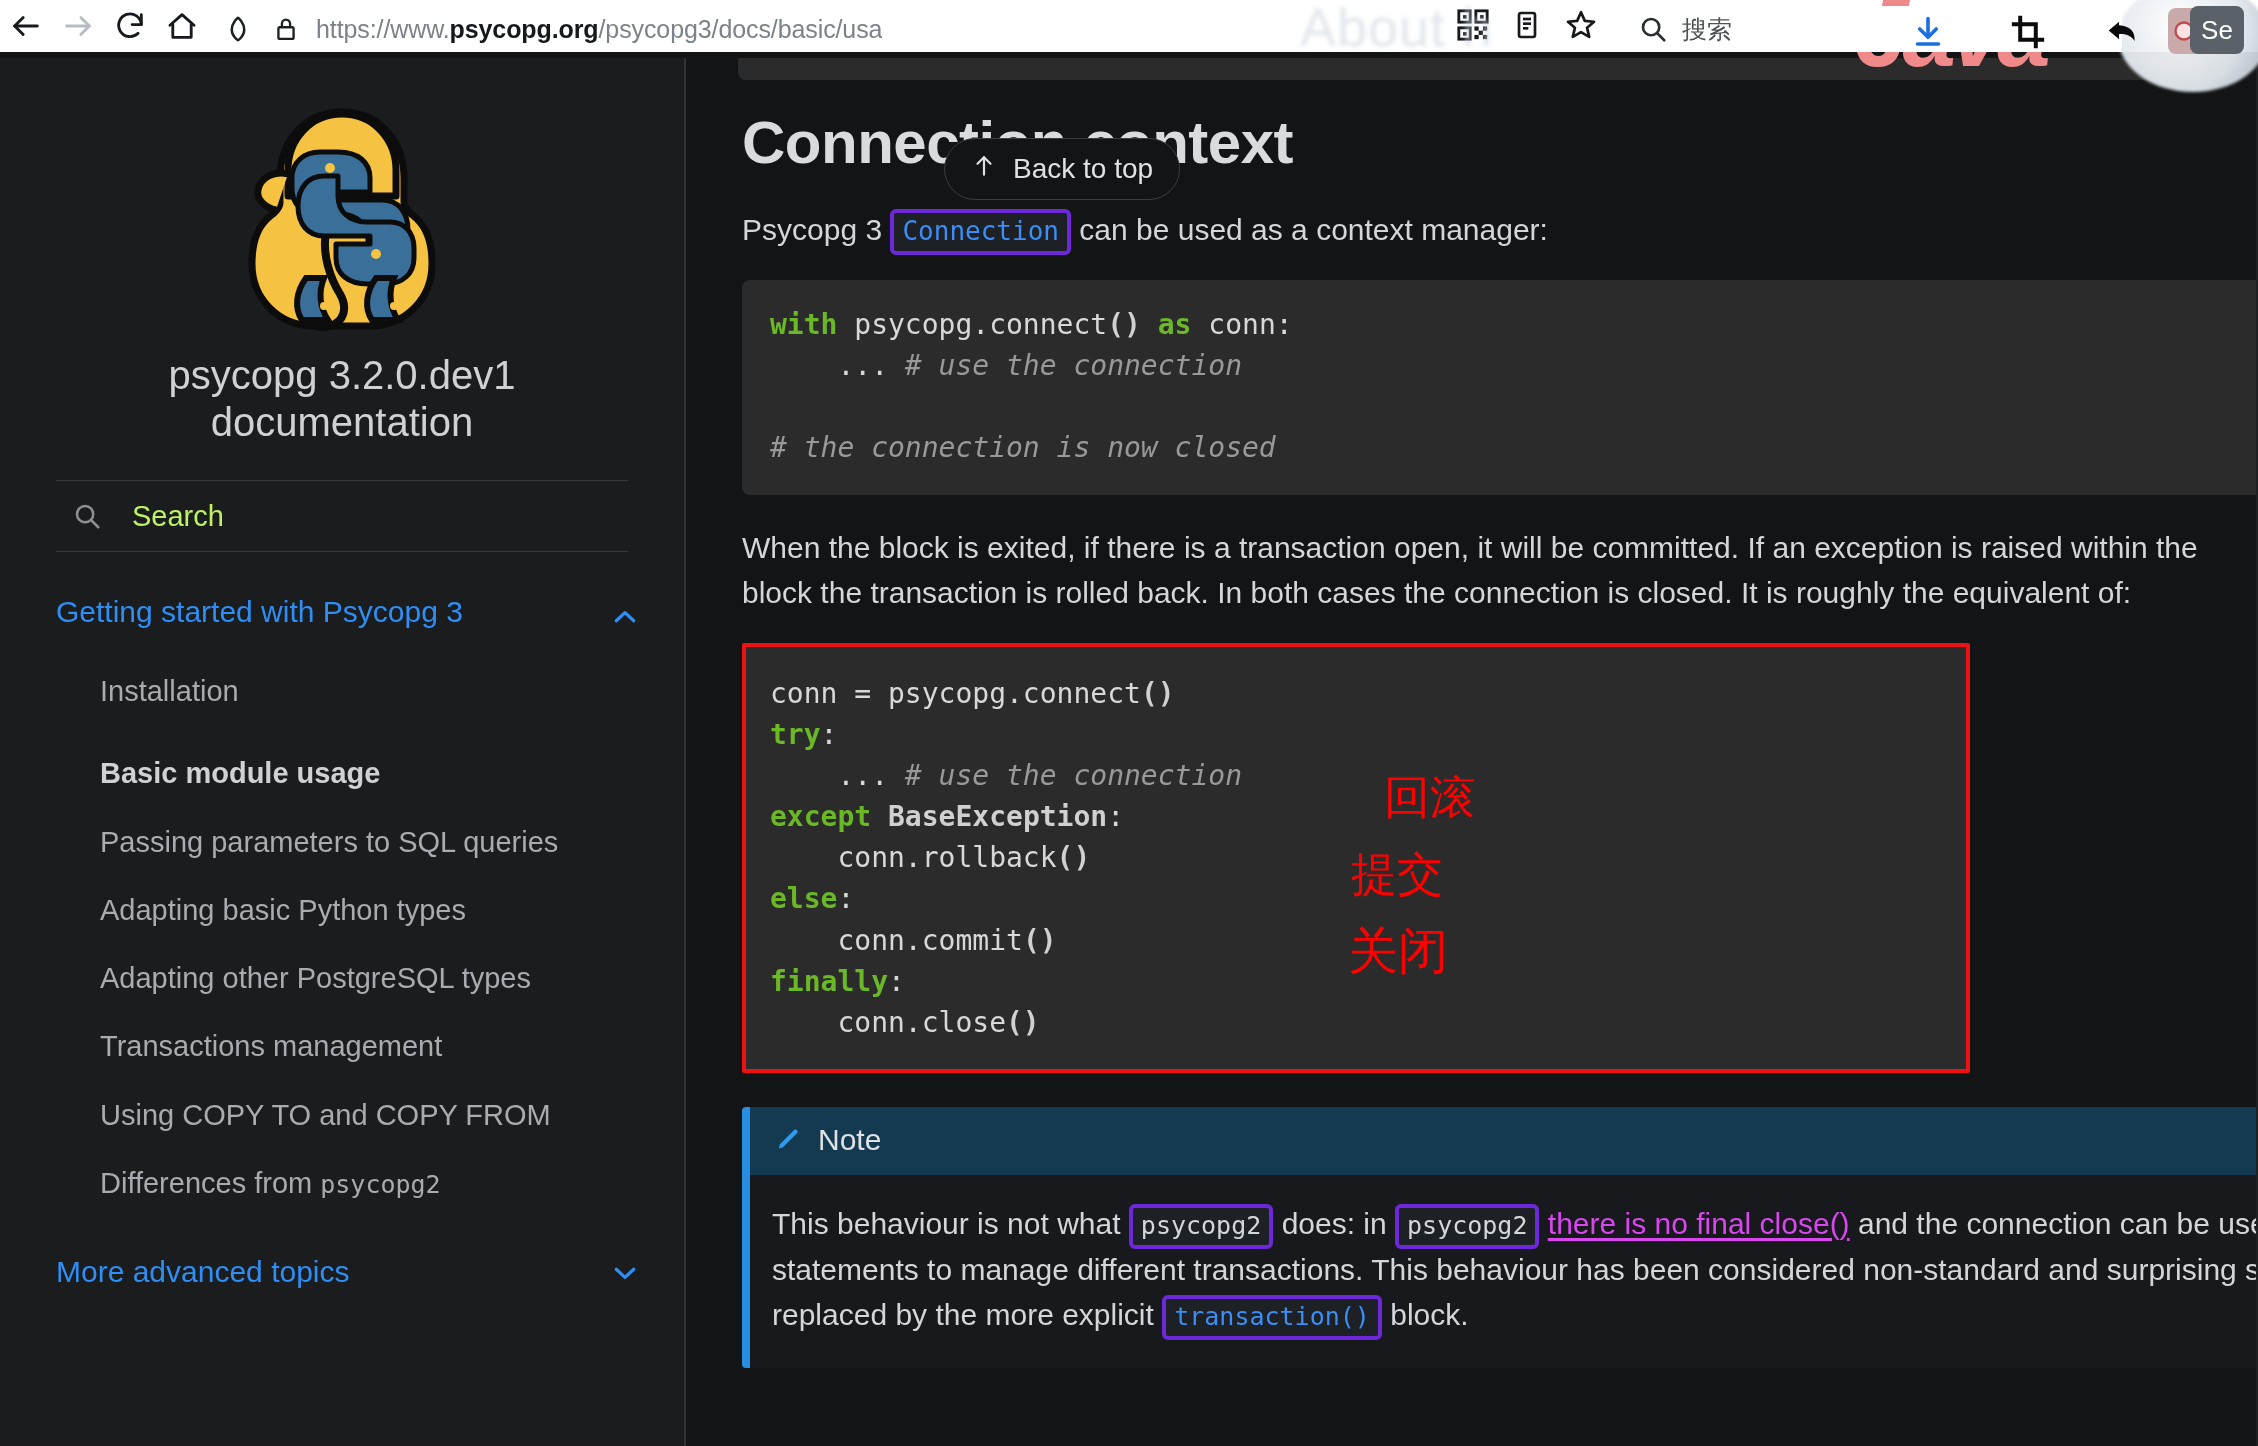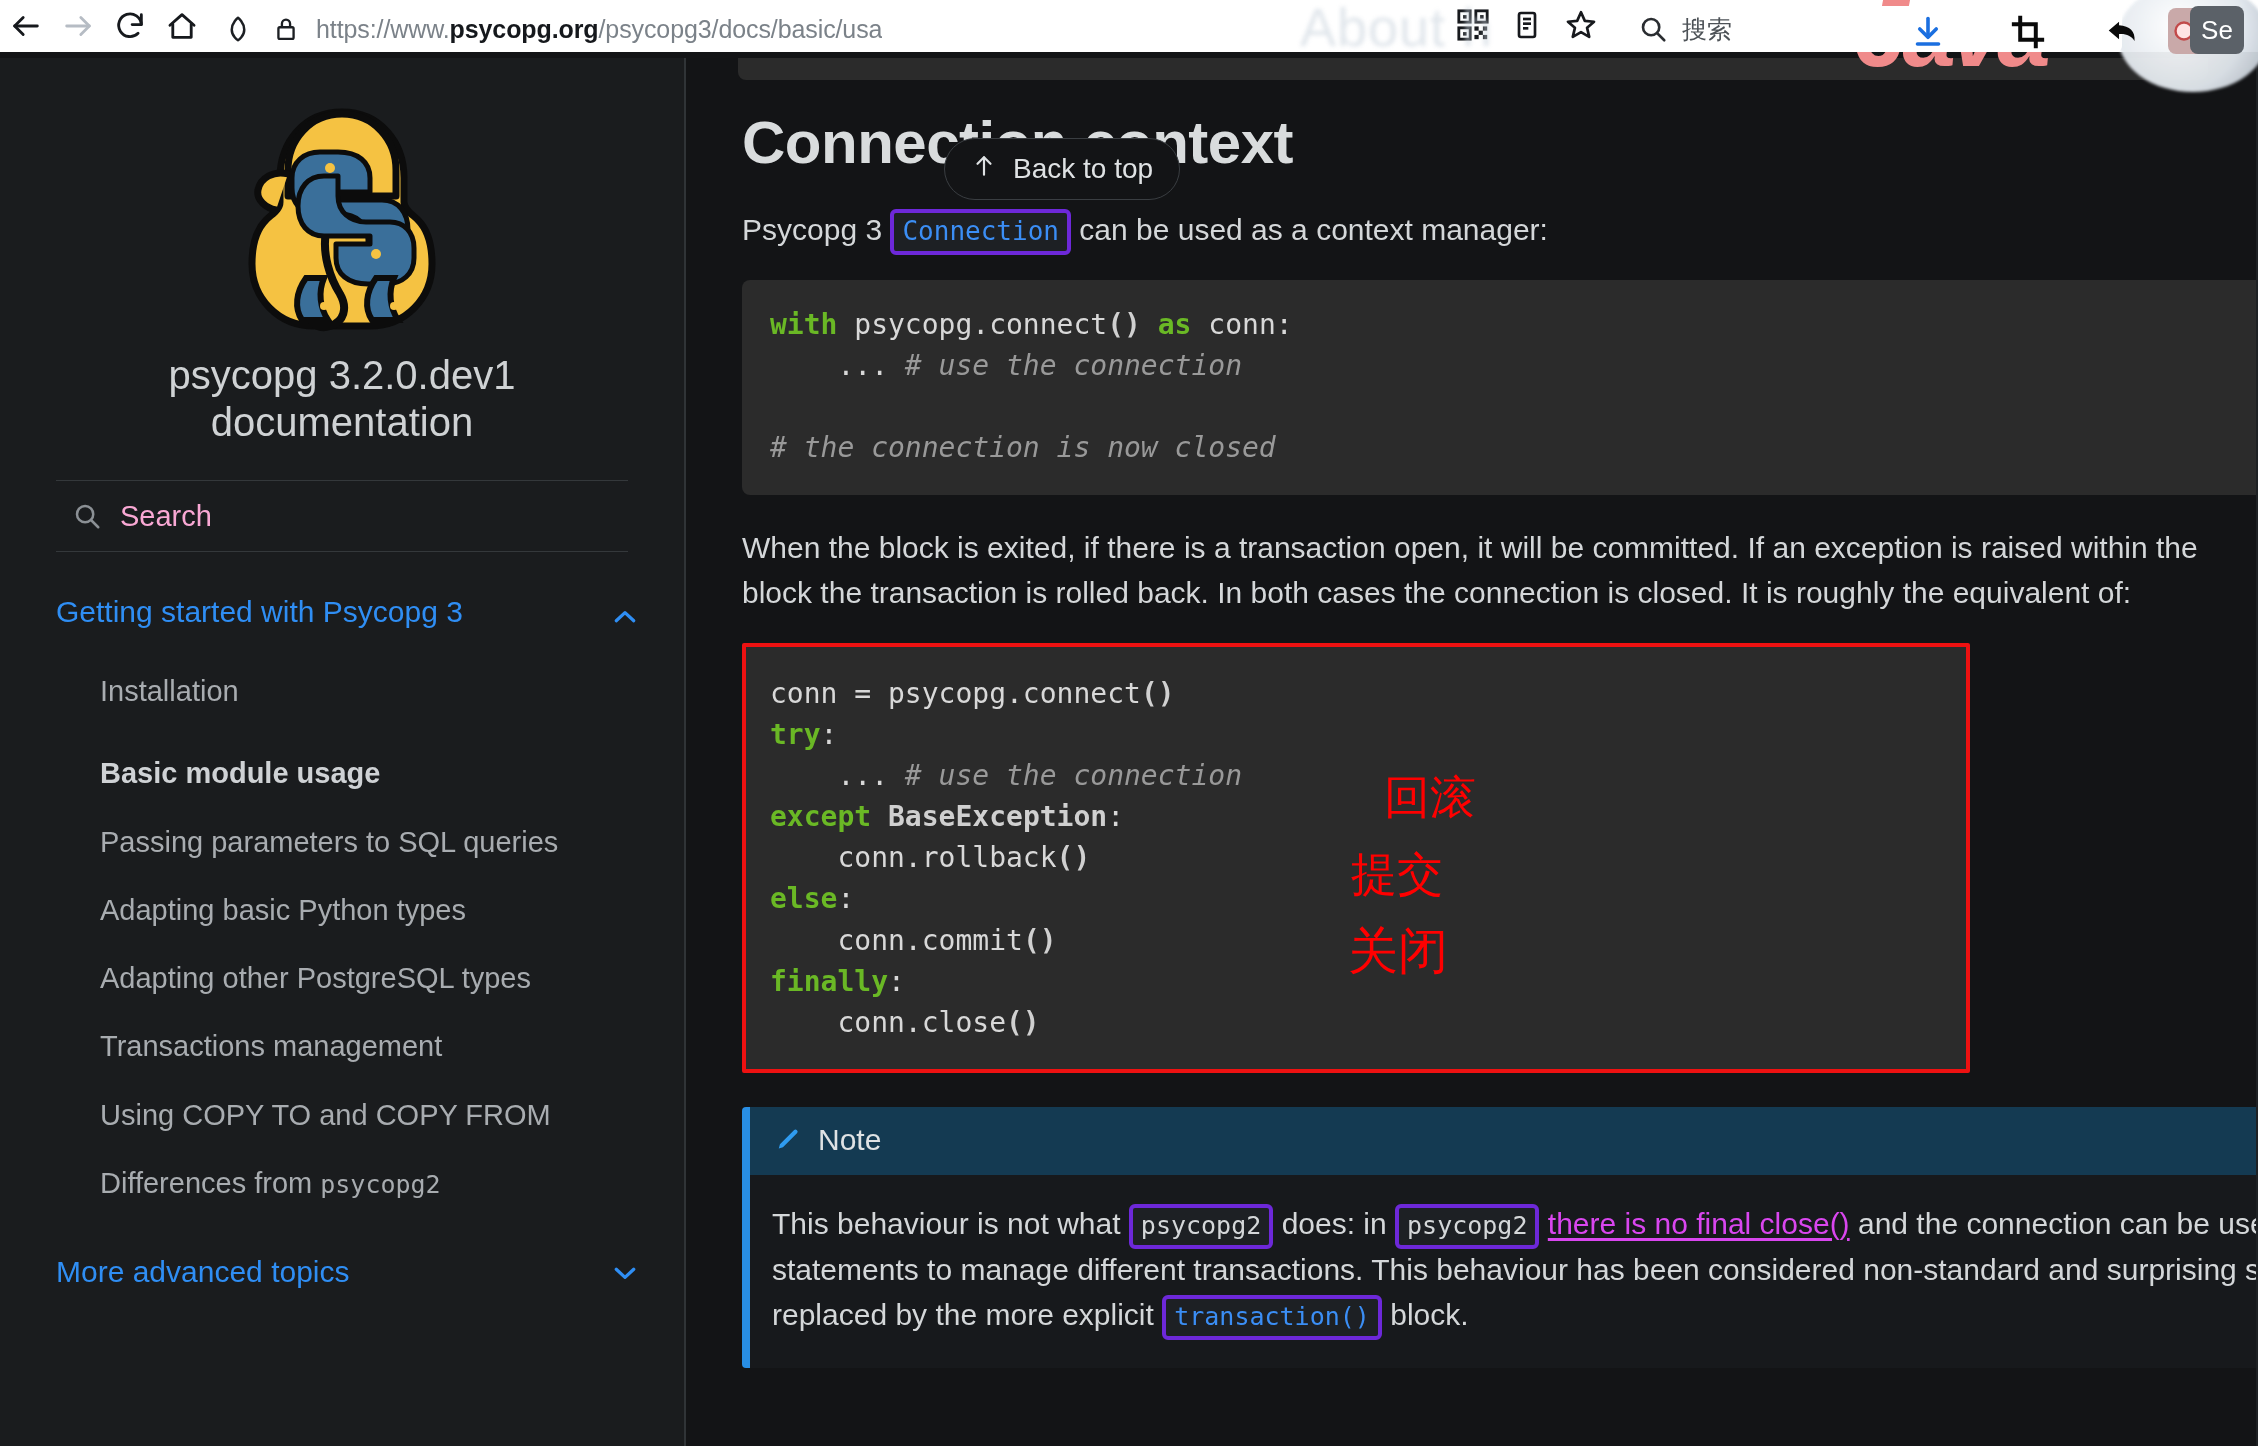--- a/index.html
+++ b/index.html
@@ -154,21 +154,21 @@
   #search-box {
     margin: 34px 56px 0 56px;
     border-top: 1px solid #34383b;
     border-bottom: 1px solid #34383b;
     height: 72px;
     display: flex; align-items: center;
     padding-left: 16px;
   }
   #search-box .si { color: #8b9095; display: flex; }
   #search-box .sp {
-    margin-left: 18px; font-size: 29px; color: #f9a8d4;
+    margin-left: 30px; font-size: 29px; color: #bef264;
   }
   #nav-list {
     margin-top: 40px;
     padding-left: 56px; padding-right: 40px;
   }
   .nav-top {
     display: flex; align-items: flex-start; justify-content: space-between;
     color: #2f8ef4; font-size: 30px; line-height: 1.32;
     padding-right: 4px;
   }

